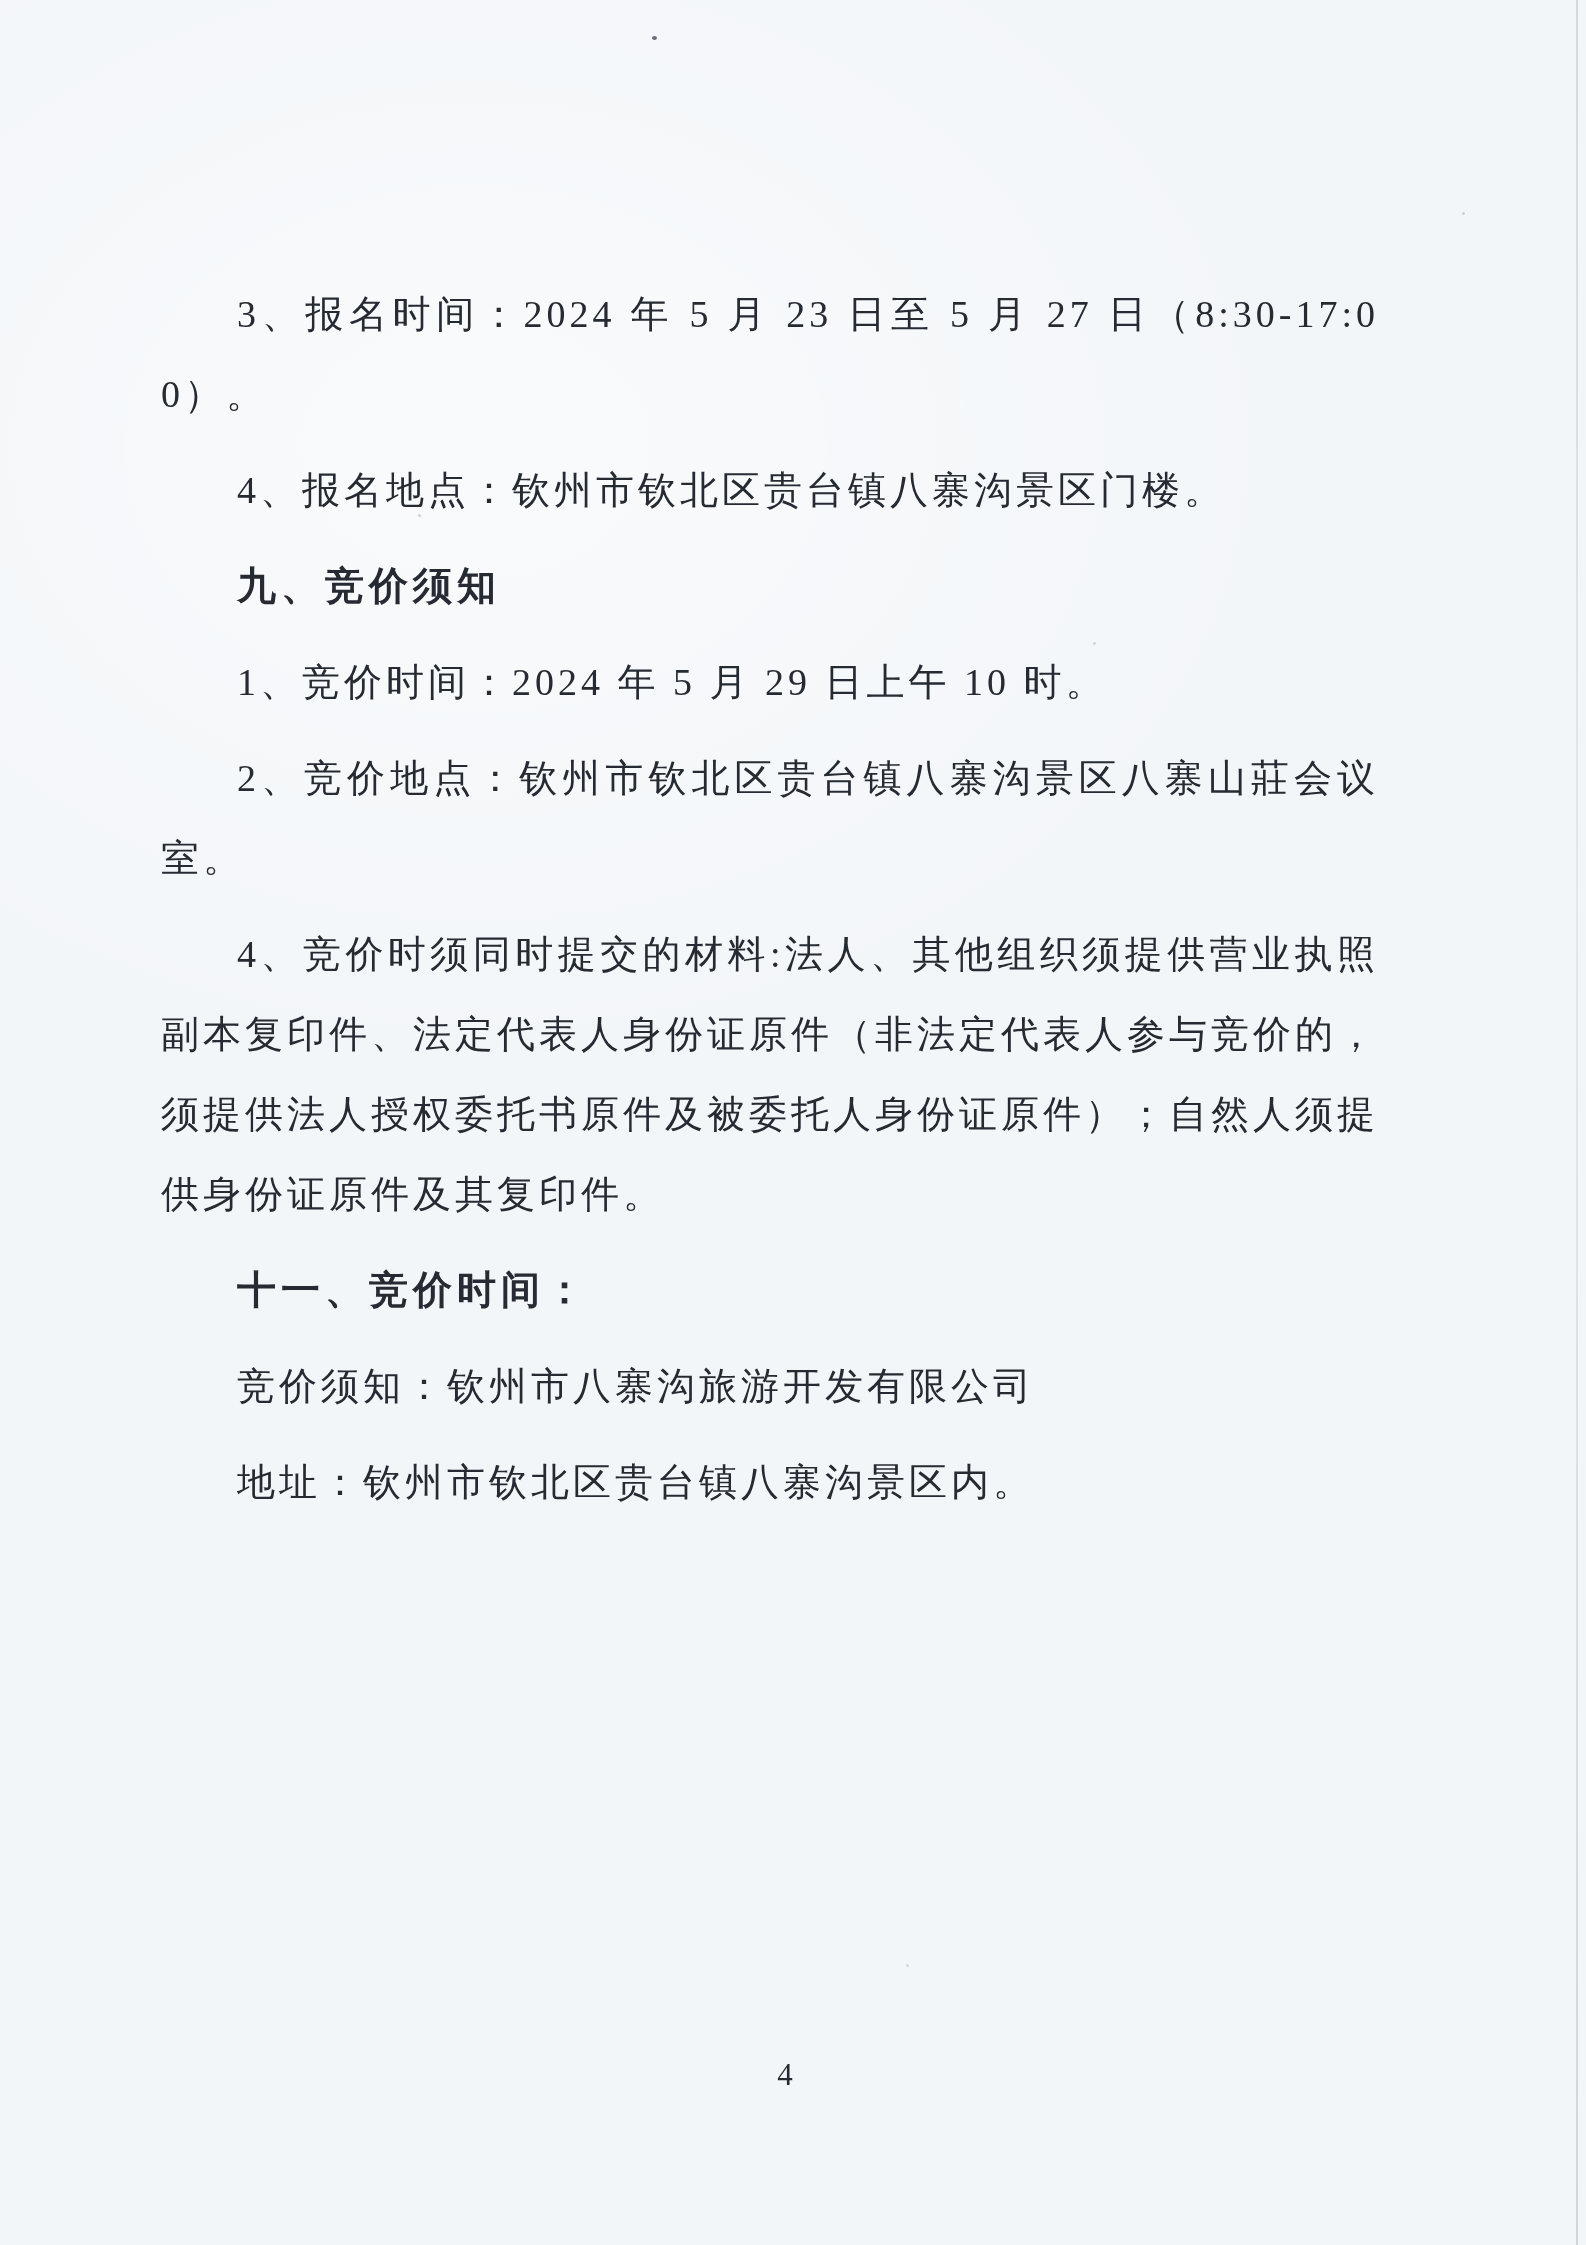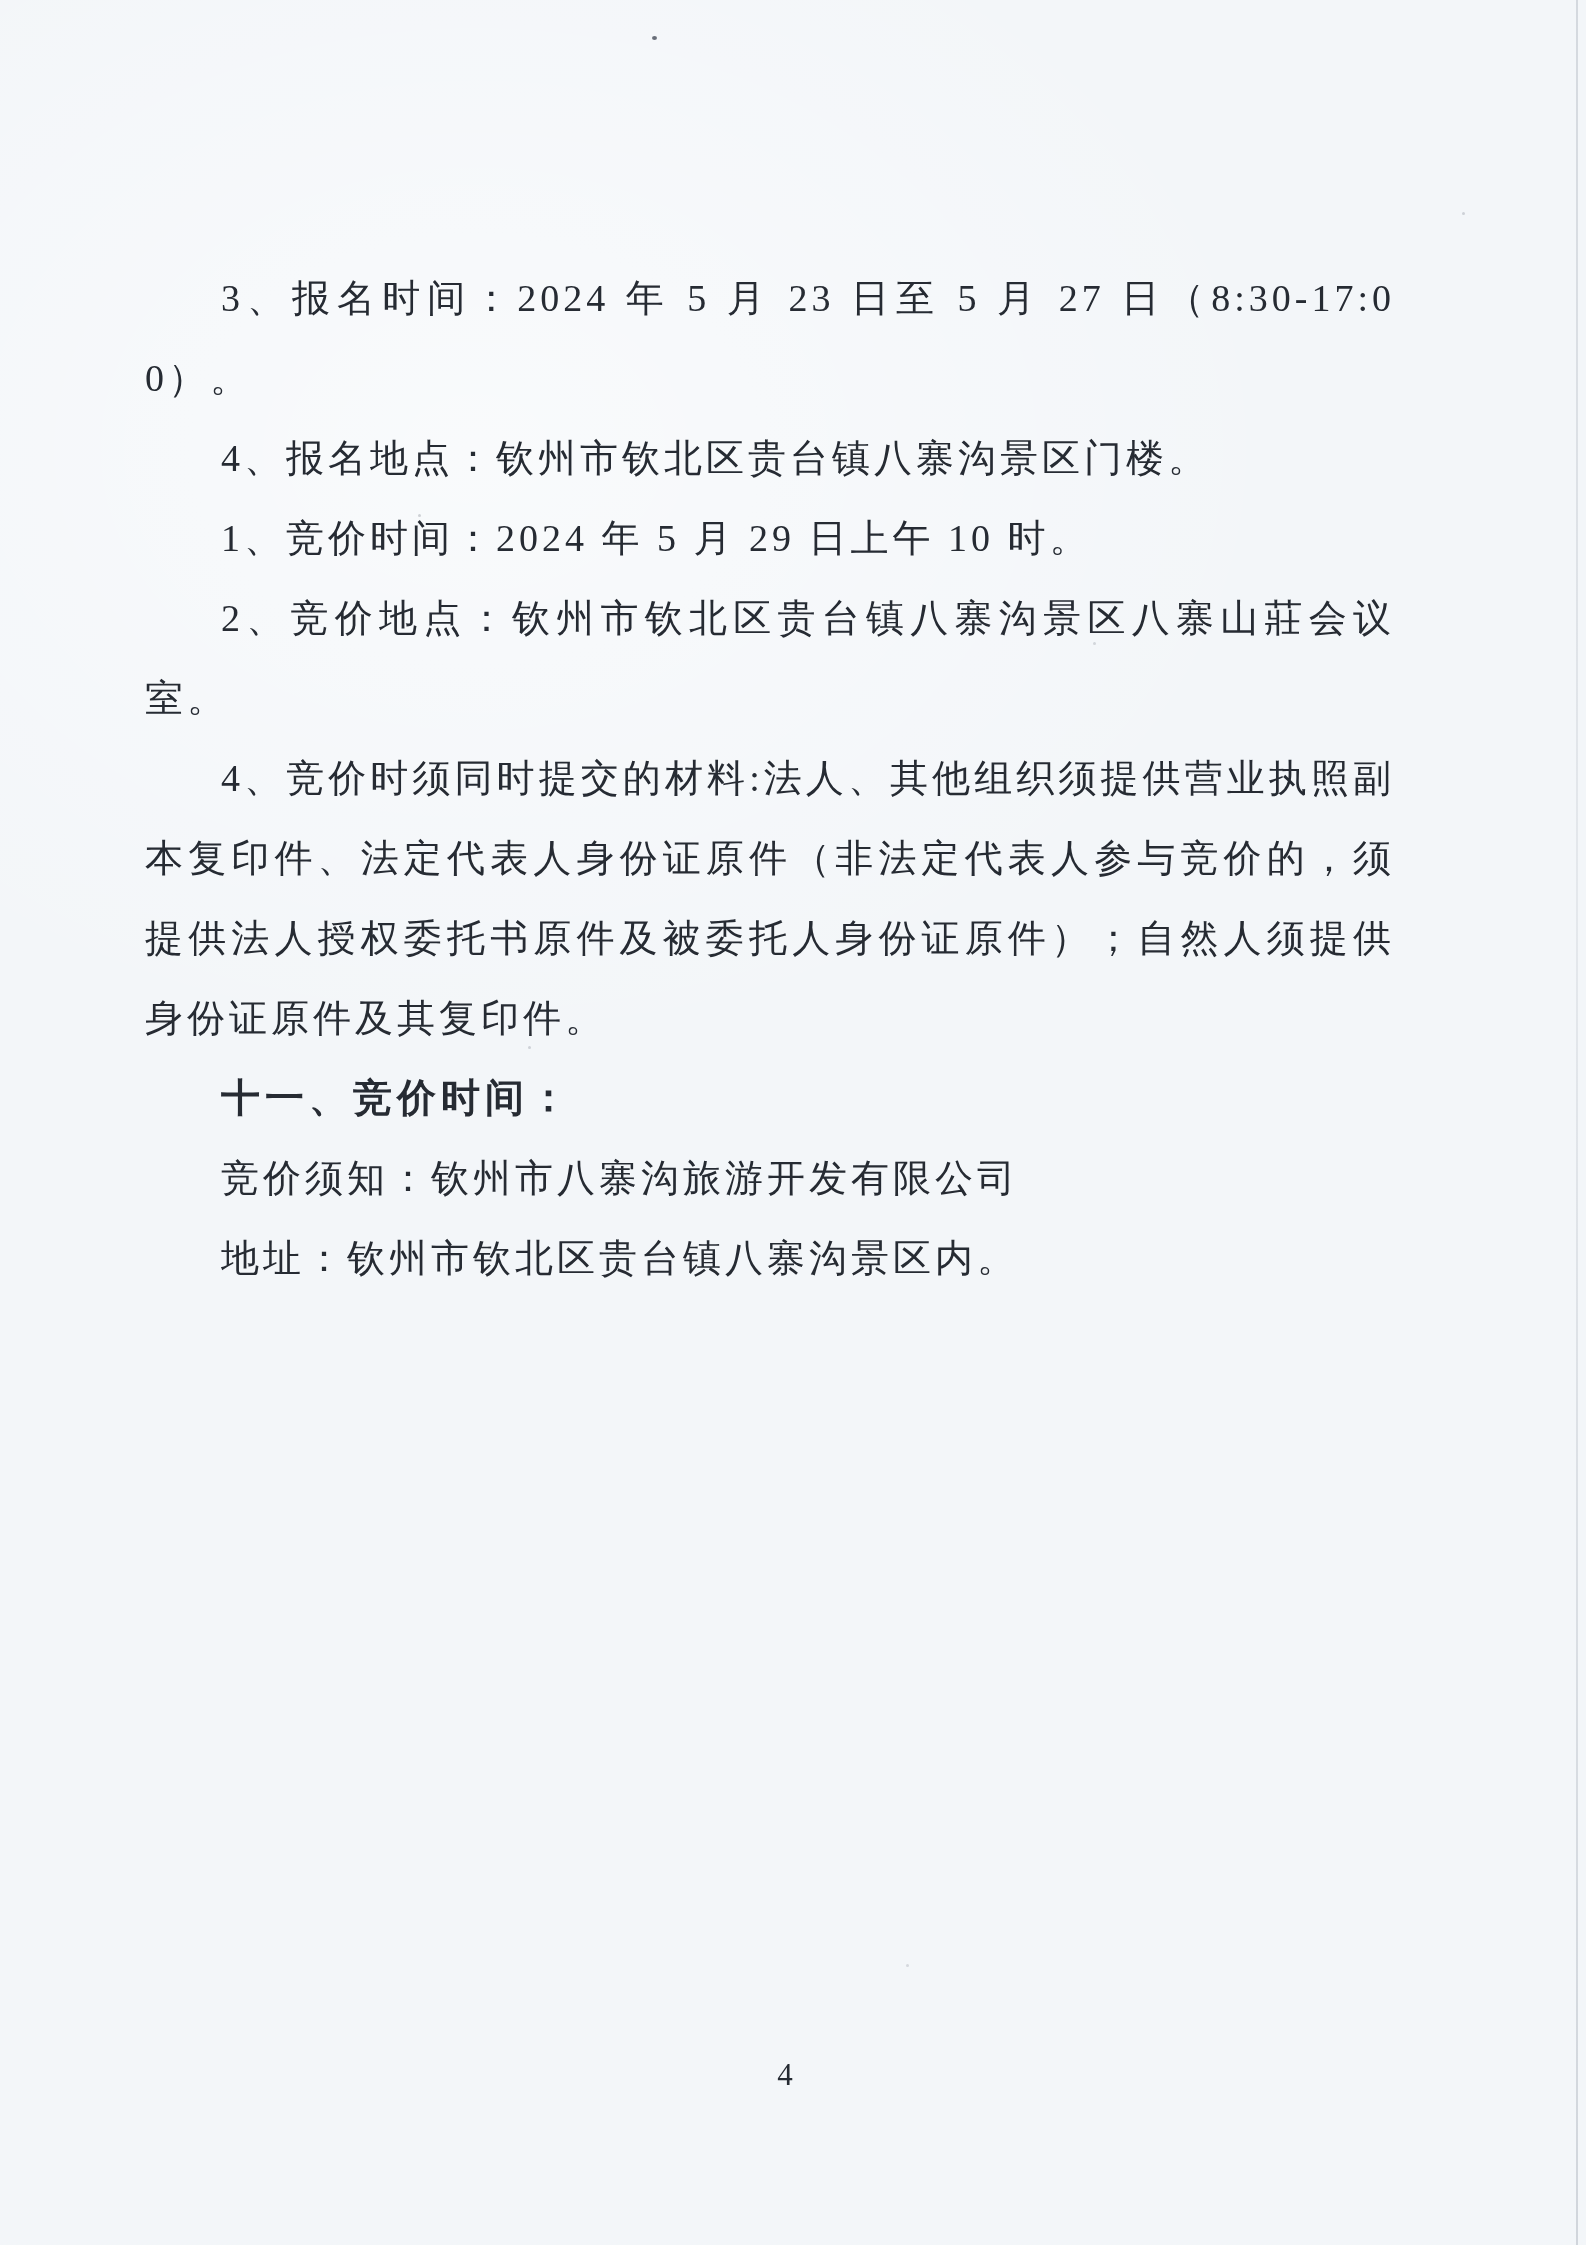--- a/index.html
+++ b/index.html
@@ -19,21 +19,21 @@
       radial-gradient(ellipse 1200px 900px at 30% 20%, rgba(255,255,255,0.5), rgba(255,255,255,0) 70%),
       var(--paper, #f3f6f9);
   }
   .doc-body {
     position: absolute;
     left: 145px;
     top: 258px;
     width: 1250px;
   }
   .para {
-    margin: 0;
+    margin: 16px;
     font-size: 38px;
     line-height: 80px;
     letter-spacing: 4px;
     text-indent: 2em;
     text-align: justify;
     text-justify: inter-character;
     word-break: break-all;
   }
   .para .run { font-weight: 400; }
   .para .run.bold {
@@ -74,20 +74,21 @@
   .speck.s5 { left: 906px; top: 1964px; width: 3px; height: 3px; opacity: 0.16; }
   .speck.s6 { left: 1462px; top: 212px; width: 3px; height: 3px; opacity: 0.2; }
 </style>
 </head>
 <body style="background: rgb(243, 246, 249);">
 
 <div class="sheet">
   <div class="doc-body">
       <p class="para body"><span class="run">3、报名时间：2024 年 5 月 23 日至 5 月 27 日（8:30-17:00）。</span></p>
       <p class="para body"><span class="run">4、报名地点：钦州市钦北区贵台镇八寨沟景区门楼。</span></p>
+      <p class="para heading"><span class="run bold">九、竞价须知</span></p>
       <p class="para body"><span class="run">1、竞价时间：2024 年 5 月 29 日上午 10 时。</span></p>
       <p class="para body"><span class="run">2、竞价地点：钦州市钦北区贵台镇八寨沟景区八寨山莊会议室。</span></p>
       <p class="para body"><span class="run">4、竞价时须同时提交的材料:法人、其他组织须提供营业执照副本复印件、法定代表人身份证原件（非法定代表人参与竞价的，须提供法人授权委托书原件及被委托人身份证原件）；自然人须提供身份证原件及其复印件。</span></p>
       <p class="para heading"><span class="run bold">十一、竞价时间：</span></p>
       <p class="para body"><span class="run">竞价须知：钦州市八寨沟旅游开发有限公司</span></p>
       <p class="para body"><span class="run">地址：钦州市钦北区贵台镇八寨沟景区内。</span></p>
     </div>
   <div class="page-number">4</div>
   <div class="scan-edge"></div>
   <i class="speck s1"></i>

